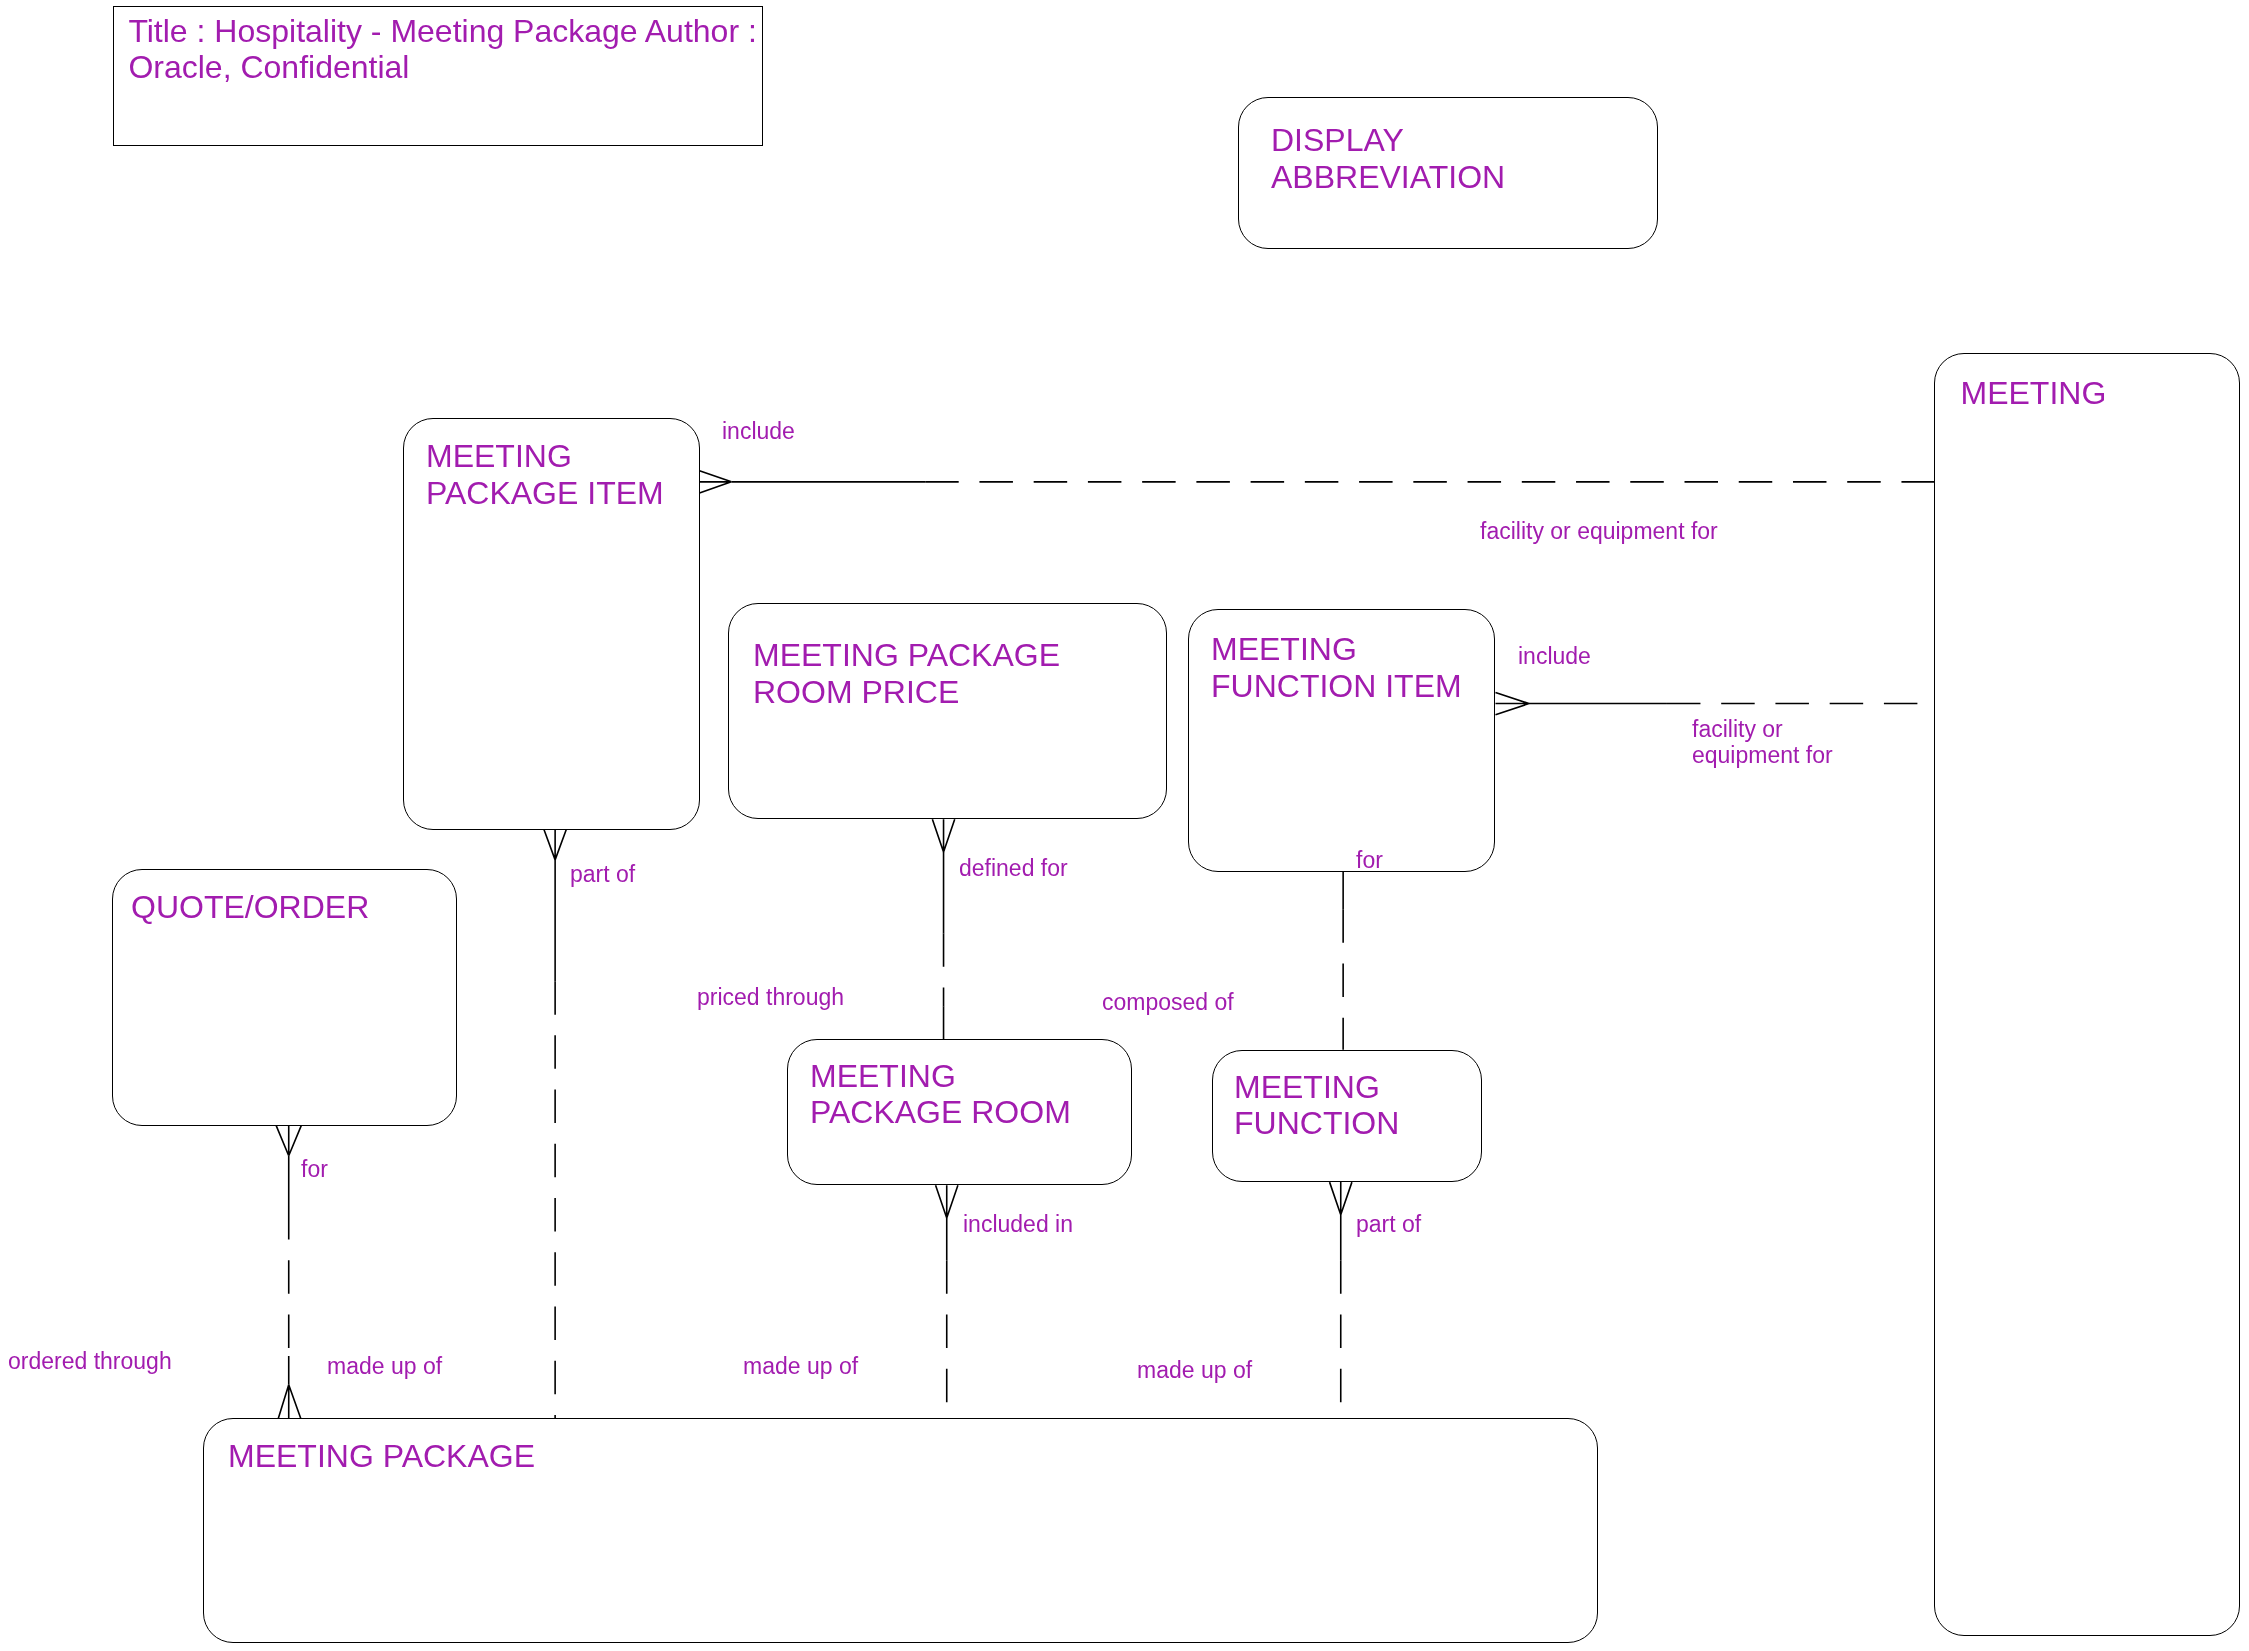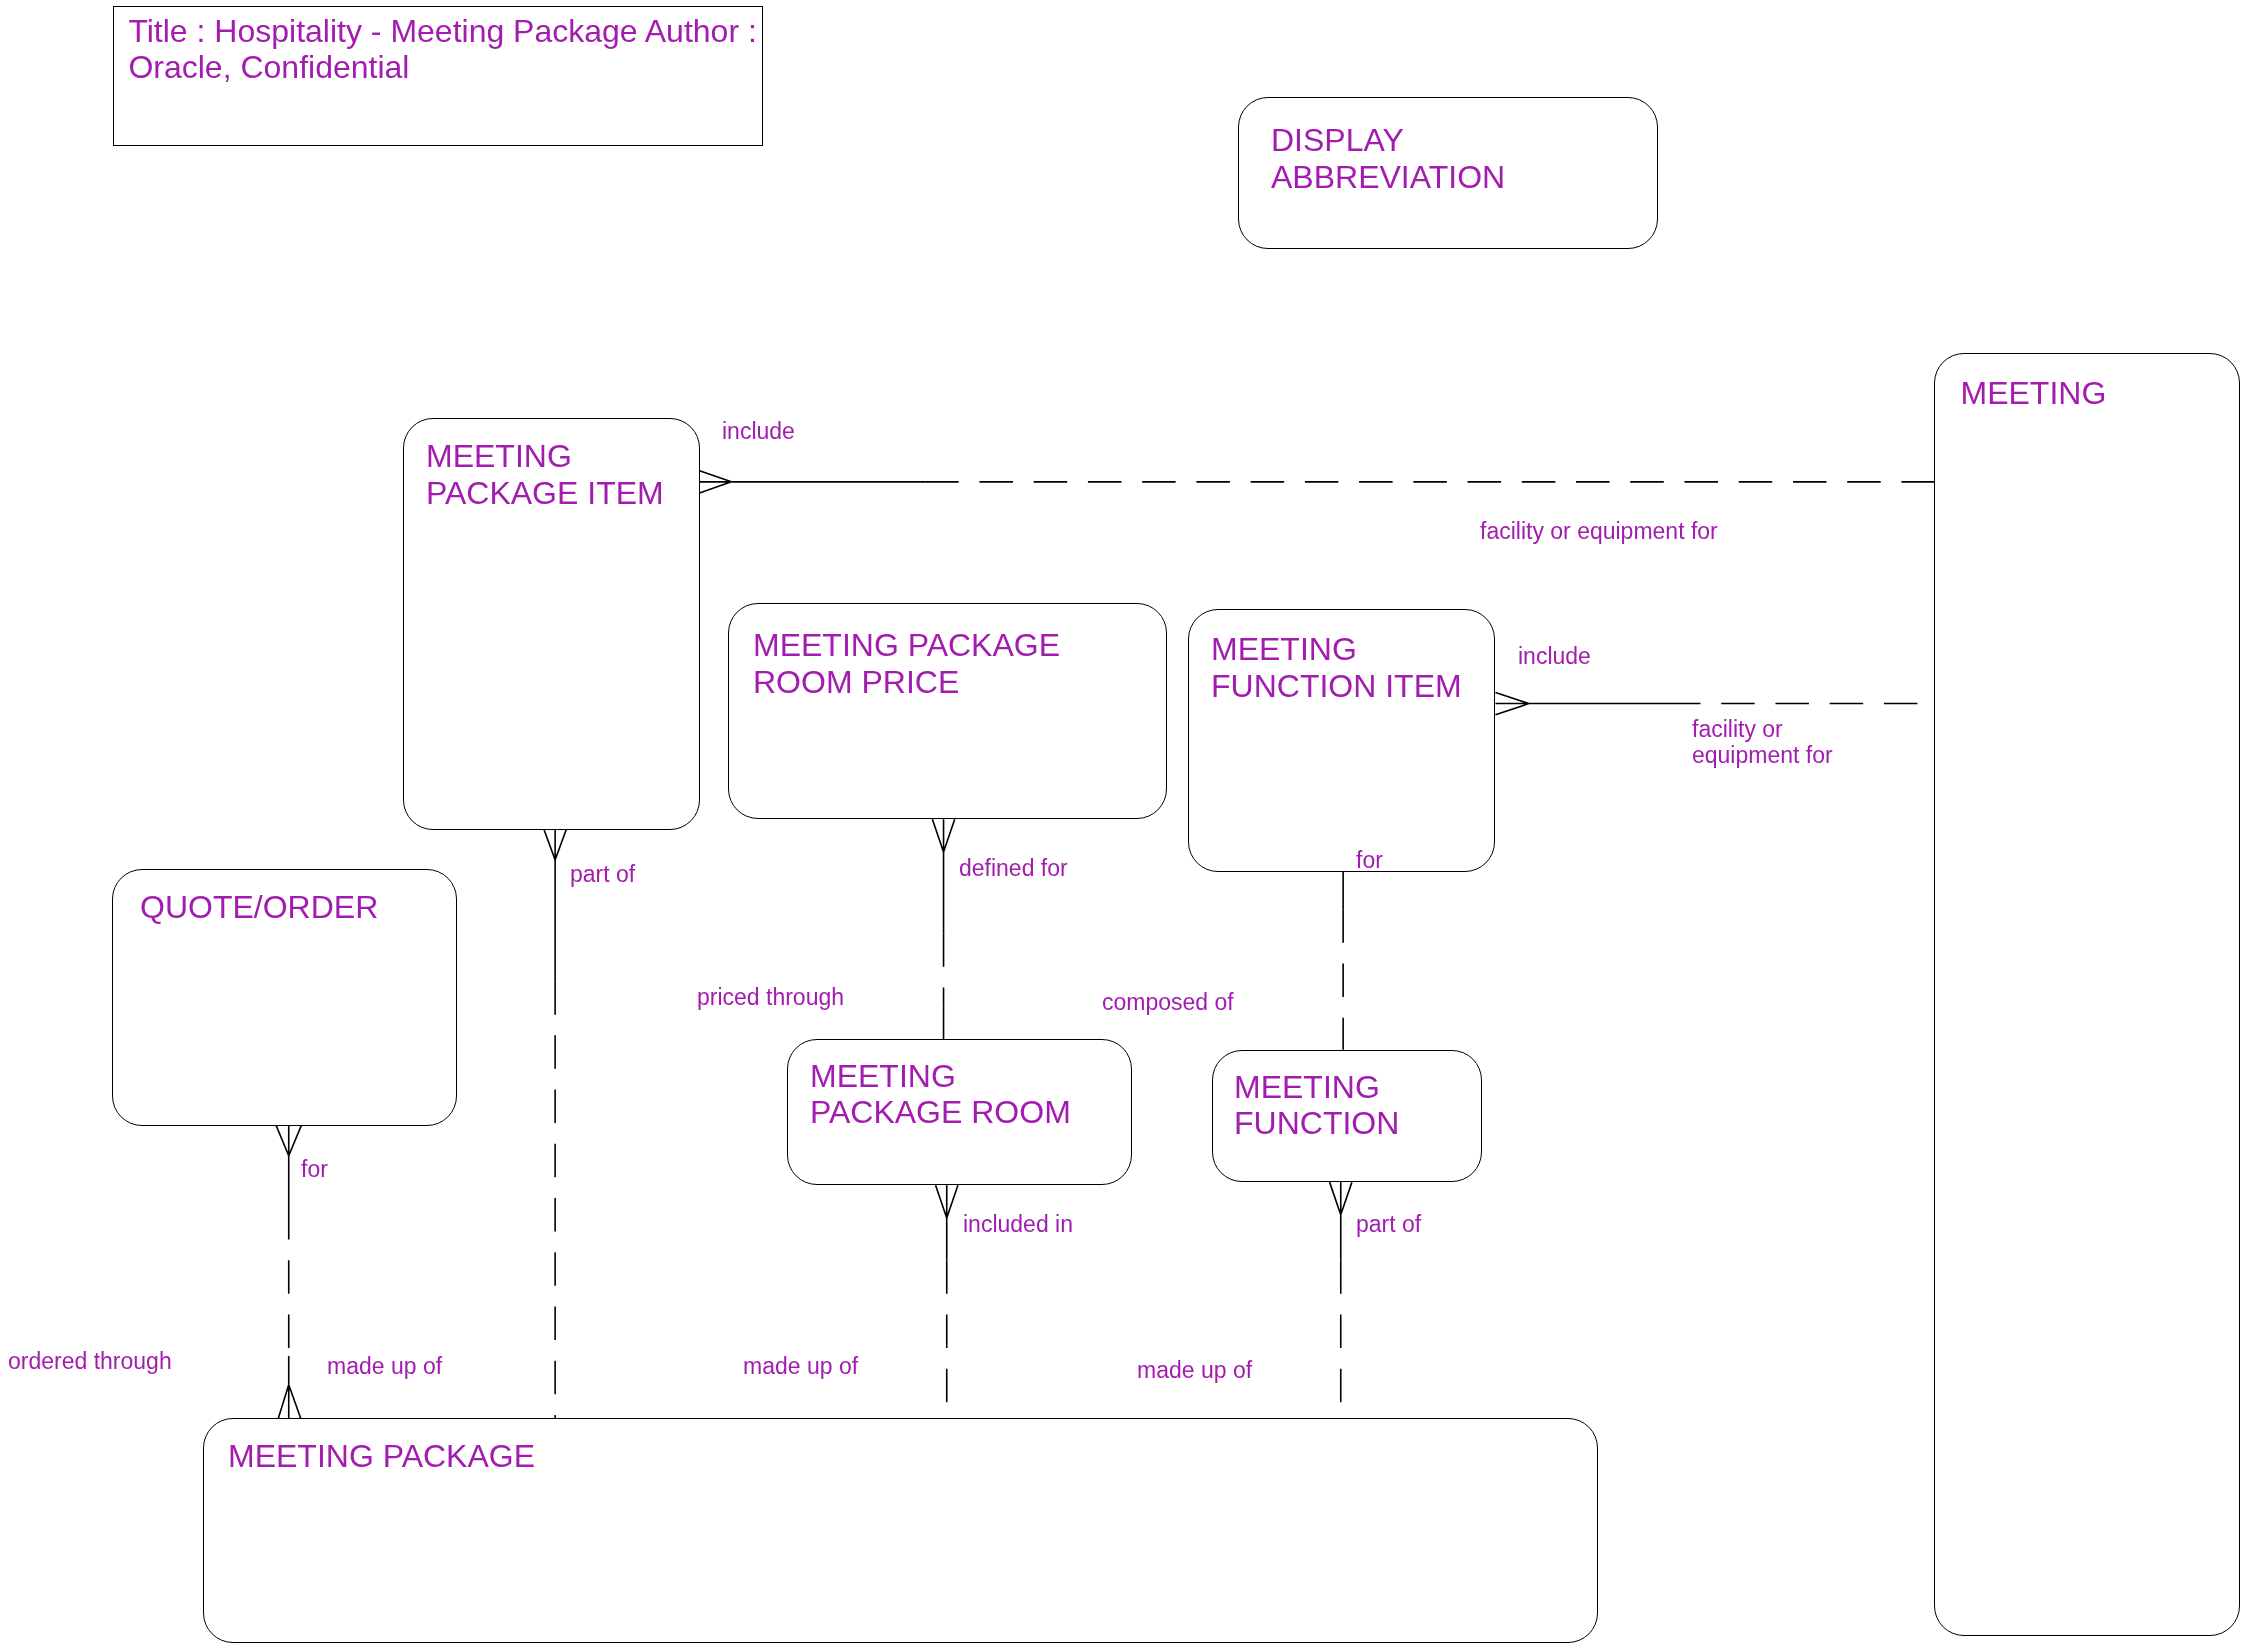--- a/index.html
+++ b/index.html
@@ -41,23 +41,23 @@
     line-height:1.15;
     white-space:nowrap;
   }
   .rel-label.wrap{white-space:normal;}
 
   
   .titlebox.doc-title{left:113px;top:6.4px;width:650px;height:140px;padding:6.4px 0 0 14.4px;}
   .e-display-abbrev{left:1238px;top:97px;width:420px;height:152px;padding:24px 16px 0 32px;}
   .e-mpi{left:403px;top:418px;width:297px;height:412px;padding:19px 20px 0 22px;}
   .e-product{left:1934px;top:353px;width:306px;height:1283px;padding:21px 8px 0 25.5px;}
-  .e-mprp{left:728px;top:603px;width:439px;height:216px;padding:23px 16px 0 24px;}
+  .e-mprp{left:728px;top:603px;width:439px;height:216px;padding:33px 16px 0 24px;}
   .e-mfi{left:1188px;top:609px;width:307px;height:263px;padding:21px 4px 0 22px;}
-  .e-qo{left:112px;top:869px;width:345px;height:257px;padding:19px 16px 0 27px;}
+  .e-qo{left:112px;top:869px;width:345px;height:257px;padding:19px 16px 0 18px;}
   .e-mpr{left:787px;top:1039px;width:345px;height:146px;padding:17.5px 16px 0 22px;}
   .e-mf{left:1212px;top:1050px;width:270px;height:132px;padding:17.5px 11px 0 21px;}
   .e-mp{left:203px;top:1418px;width:1395px;height:225px;padding:19px 16px 0 24px;}
 
   .l-a-near{left:722px;top:418px;}
   .l-a-far{left:1480px;top:518px;}
   .l-b-near{left:1518px;top:643px;}
   .l-b-far{left:1692px;top:716px;width:191px;}
   .l-c-near{left:301px;top:1156px;}
   .l-c-far{left:8px;top:1348px;text-align:center;}

